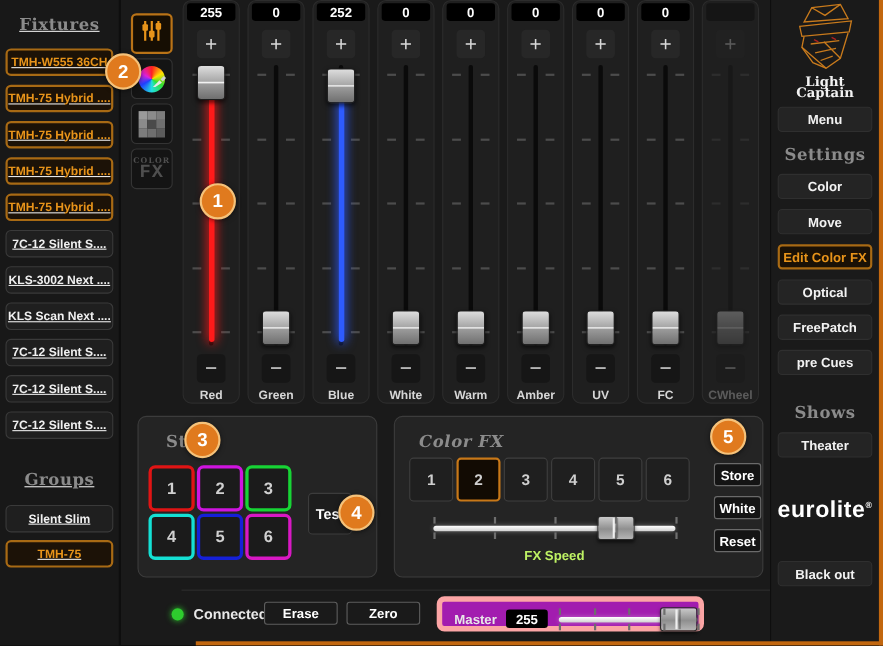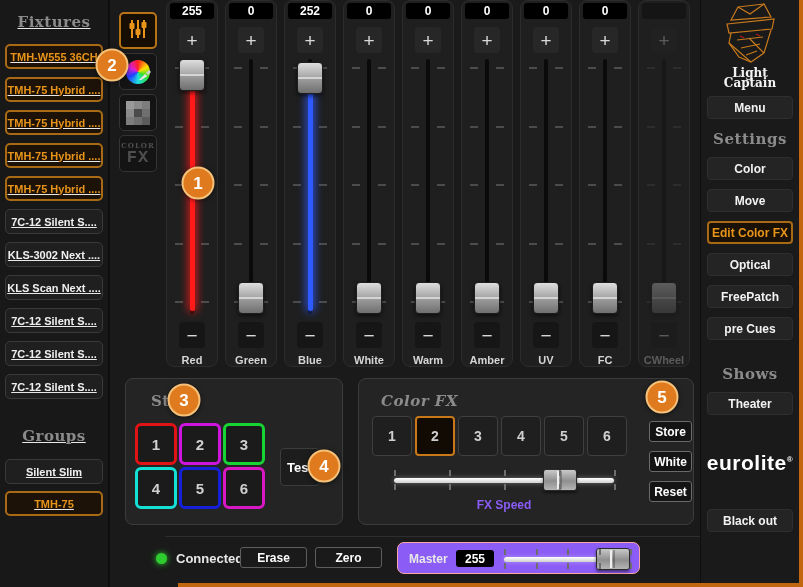--- a/index.html
+++ b/index.html
@@ -79,31 +79,31 @@
     color:#fff; font-size:12px; font-weight:700; display:flex; align-items:center; justify-content:center; cursor:pointer; }
 
   
   .hslider { position:absolute; height:26px; cursor:pointer; }
   .hs-track { position:absolute; left:0; right:0; top:11px; height:5px; background:linear-gradient(180deg,#fff,#cfcfcf); border-radius:3px; box-shadow:0 0 5px rgba(255,255,255,.35); }
   .hs-tick { position:absolute; width:2px; height:6px; background:#6e6e6e; }
   .hs-handle { position:absolute; top:2px; width:34px; height:22px; border-radius:3px;
     background:linear-gradient(180deg,#c9c9c9,#8f8f8f 55%,#b5b5b5); border:1px solid #2a2a2a; box-shadow:0 2px 3px rgba(0,0,0,.5); }
   .hs-handle::after { content:""; position:absolute; left:13px; top:1px; bottom:1px; width:2px; background:#efefef; box-shadow:3px 0 0 rgba(0,0,0,.25); }
   #fx-speed-slider { left:35px; top:88px; width:220px; }
-  #fx-speed-label { position:absolute; left:35px; top:119px; width:220px; text-align:center; font-size:12px; font-weight:700; color:#8b5cf6; }
+  #fx-speed-label { position:absolute; left:35px; top:119px; width:220px; text-align:center; font-size:12px; font-weight:700; color:#bef264; }
 
   
   #bottom-bar { position:absolute; left:110px; top:536px; width:590px; height:48px; }
   #bottom-sep { position:absolute; left:55px; top:0; right:0; height:1px; background:#2e2e2e; }
   #conn-dot { position:absolute; left:46px; top:17px; width:11px; height:11px; border-radius:50%; background:#2ecc2e; box-shadow:0 0 6px #2ecc2e; }
   #conn-label { position:absolute; left:66px; top:15px; font-size:13px; font-weight:700; color:#e8e8e8; }
   .bar-btn { position:absolute; top:11px; width:67px; height:21px; background:#1a1a1a; border:1px solid #5e5e5e; border-radius:3px;
     color:#fff; font-size:12px; font-weight:700; display:flex; align-items:center; justify-content:center; cursor:pointer; }
   #erase-button { left:130px; } #zero-button { left:205px; }
-  #master-panel { position:absolute; left:287px; top:6px; width:243px; height:32px; background:#8b5cf6; border:1px solid #fca5a5; border-radius:7px; }
+  #master-panel { position:absolute; left:287px; top:6px; width:243px; height:32px; background:#a21caf; border:5px solid #fca5a5; border-radius:7px; }
   #master-label { position:absolute; left:11px; top:9px; font-size:12px; font-weight:700; color:#e8e8e8; }
   #master-value { position:absolute; left:58px; top:7px; width:38px; height:17px; background:#000; border-radius:3px; color:#fff;
     font-size:12px; font-weight:700; display:flex; align-items:center; justify-content:center; }
   #master-slider { left:106px; top:3px; width:126px; }
 
   
   #right-sidebar { position:absolute; left:700px; top:0; width:99px; height:587px; background:#1a1a1a; border-left:1px solid #0e0e0e;
     display:flex; flex-direction:column; align-items:center; }
   #brand-logo { margin-top:2px; }
   #brand-text { margin-top:0; text-align:center; font-family:"DejaVu Serif", serif; font-weight:700; color:#f2f2f2; font-size:12px; line-height:10px; }

